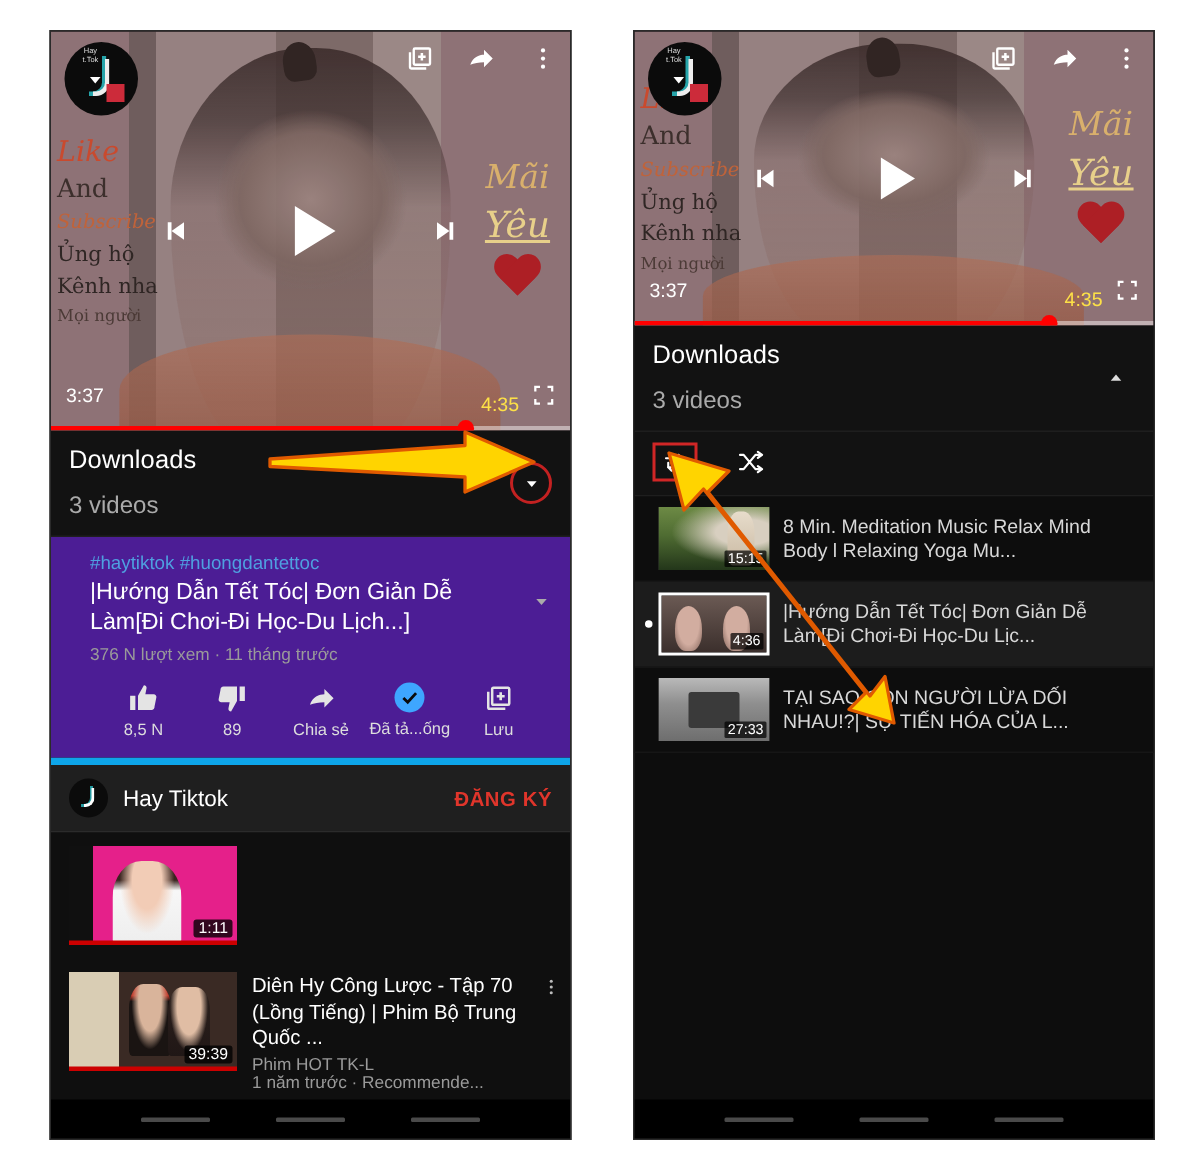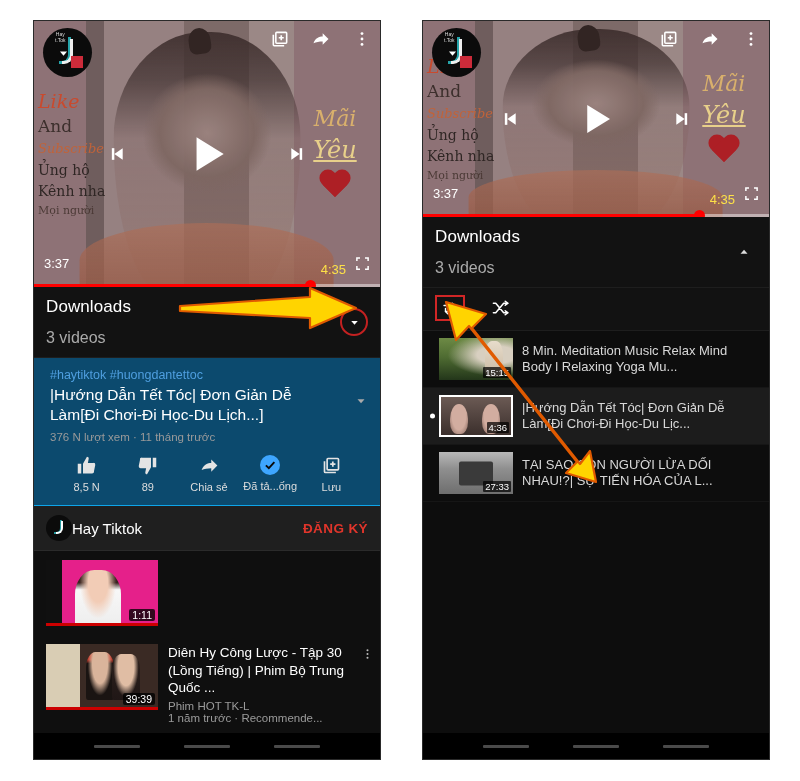--- a/index.html
+++ b/index.html
@@ -68,21 +68,21 @@
   }
 
   
   .sticker-col {
     position:absolute; top:0; bottom:0; width:58px;
     display:flex; flex-direction:column; justify-content:center; gap:7px;
     padding:4px 4px;
     pointer-events:none;
   }
   .sticker-col.lft { left:0; }
-  .sticker-col.rgt { right:16px; align-items:center; justify-content:center; gap:8px; }
+  .sticker-col.rgt { right:6px; align-items:center; justify-content:center; gap:8px; }
   .sticker {
     font-family:"DejaVu Serif", serif;
     font-size:15px; line-height:1.02; white-space:nowrap;
   }
   .s-like{ color:#c94a2e; font-size:19px; font-style:italic; }
   .s-and{ color:#3c2f2c; font-size:17px; }
   .s-sub{ color:#c0633a; font-size:13px; font-style:italic; }
   .s-ung{ color:#2f2624; font-size:14px; }
   .s-kenh{ color:#2f2624; font-size:14px; }
   .s-moi{ color:#4b3a36; font-size:11px; }
@@ -255,21 +255,21 @@
   .art-dark{
     position:absolute; inset:0;
     background:linear-gradient(180deg,#b9b9b9 0%,#8f8f8f 40%,#6e6e6e 100%);
   }
   .art-dark::after{
     content:""; position:absolute; left:50%; top:45%; transform:translate(-50%,-40%);
     width:34px; height:24px; background:#3a3a3a; border-radius:2px;
   }
 
   
-  .detail{ background:#0c4a6e; padding:10px 12px 8px 16px; position:relative; }
+  .detail{ background:#4c1d95; padding:10px 12px 8px 26px; position:relative; }
   .hashtags{ color:#4f9fe0; font-size:12.5px; margin-bottom:3px; }
   .vtitle{
     color:#fff; font-size:15.5px; line-height:1.3; font-weight:400;
     padding-right:26px;
   }
   .vtitle-caret{
     position:absolute; right:12px; top:36px; width:14px; height:14px; color:#aaa;
   }
   .vtitle-caret svg{ display:block; }
   .vmeta{ color:#9a9a9a; font-size:11.5px; margin-top:6px; }
@@ -284,23 +284,23 @@
   }
   .action .ic{ width:21px; height:21px; color:#e4e4e4; display:flex; align-items:center; justify-content:center; }
   .action .ic svg{ display:block; }
   .action .ic.downloaded{
     width:20px; height:20px; border-radius:50%; background:#3ea6ff; color:#0b0b0b;
   }
   .action .lbl{ color:#ddd; font-size:11px; white-space:nowrap; }
 
   
   .ch-row{
-    display:flex; align-items:center; 
+    display:flex; align-items:center; gap:10px;
     padding:9px 12px; background:#1f1f1f;
-    border-top:1px solid #0ea5e9; border-bottom:1px solid #2b2b2b;
+    border-top:5px solid #0ea5e9; border-bottom:1px solid #2b2b2b;
   }
   .ch-row .av{
     width:26px; height:26px; border-radius:50%; background:#0b0b0b;
     position:relative; flex:none; overflow:hidden;
   }
   .ch-row .av .n1{
     position:absolute; left:10px; top:6px; width:7px; height:13px;
     border:2px solid #fff; border-top:none; border-left:none; border-radius:0 0 6px 0;
   }
   .ch-row .av .n2{
@@ -557,21 +557,21 @@
         </div>
       </div>
 
       <div class="sug">
         <div class="sug-thumb">
           <div class="art-drama"></div>
           <span class="dur">39:39</span>
           <span class="redbar"></span>
         </div>
         <div class="sug-body">
-          <div class="sug-title">Diên Hy Công Lược - Tập 30 (Lồng Tiếng) | Phim Bộ Trung Quốc ...</div>
+          <div class="sug-title">Diên Hy Công Lược - Tập 70 (Lồng Tiếng) | Phim Bộ Trung Quốc ...</div>
           <div class="sug-chan">Phim HOT TK-L</div>
           <div class="sug-meta">1 năm trước · Recommende...</div>
           <span class="sug-more">
             <svg width="13" height="14" viewBox="0 0 24 24" fill="#bbb">
               <circle cx="12" cy="5" r="1.9"></circle>
                 <circle cx="12" cy="12" r="1.9"></circle>
                 <circle cx="12" cy="19" r="1.9"></circle>
             </svg>
           </span>
         </div>

